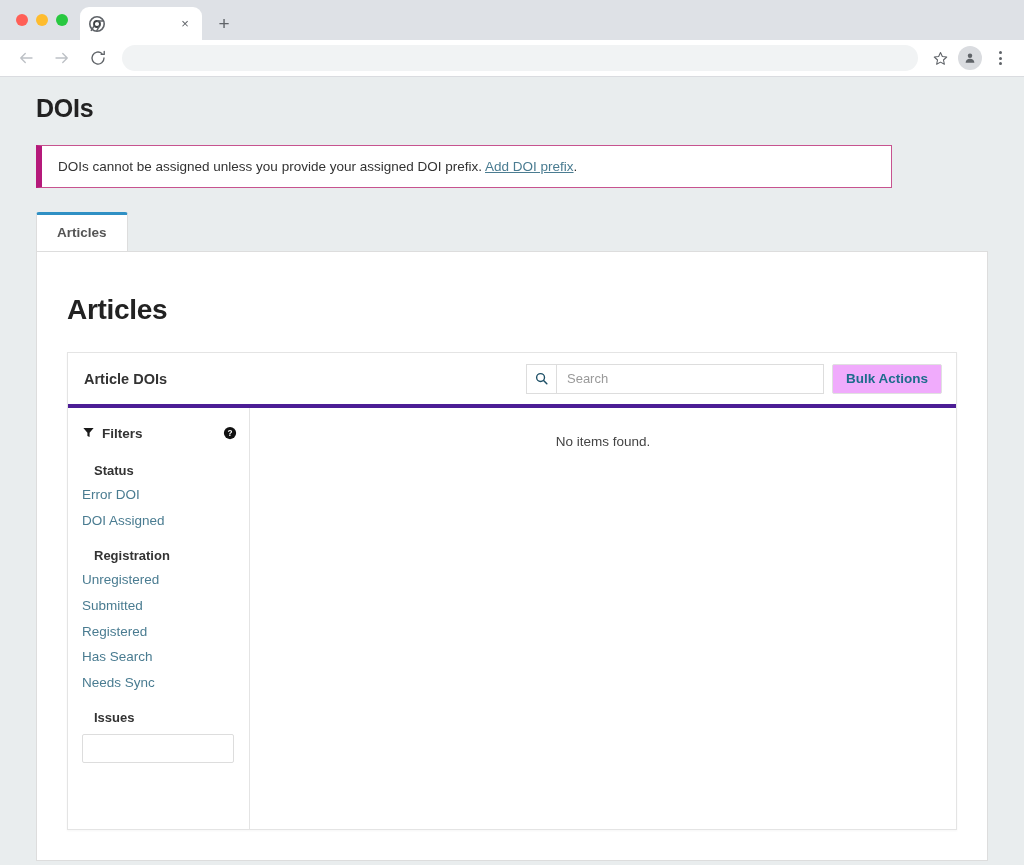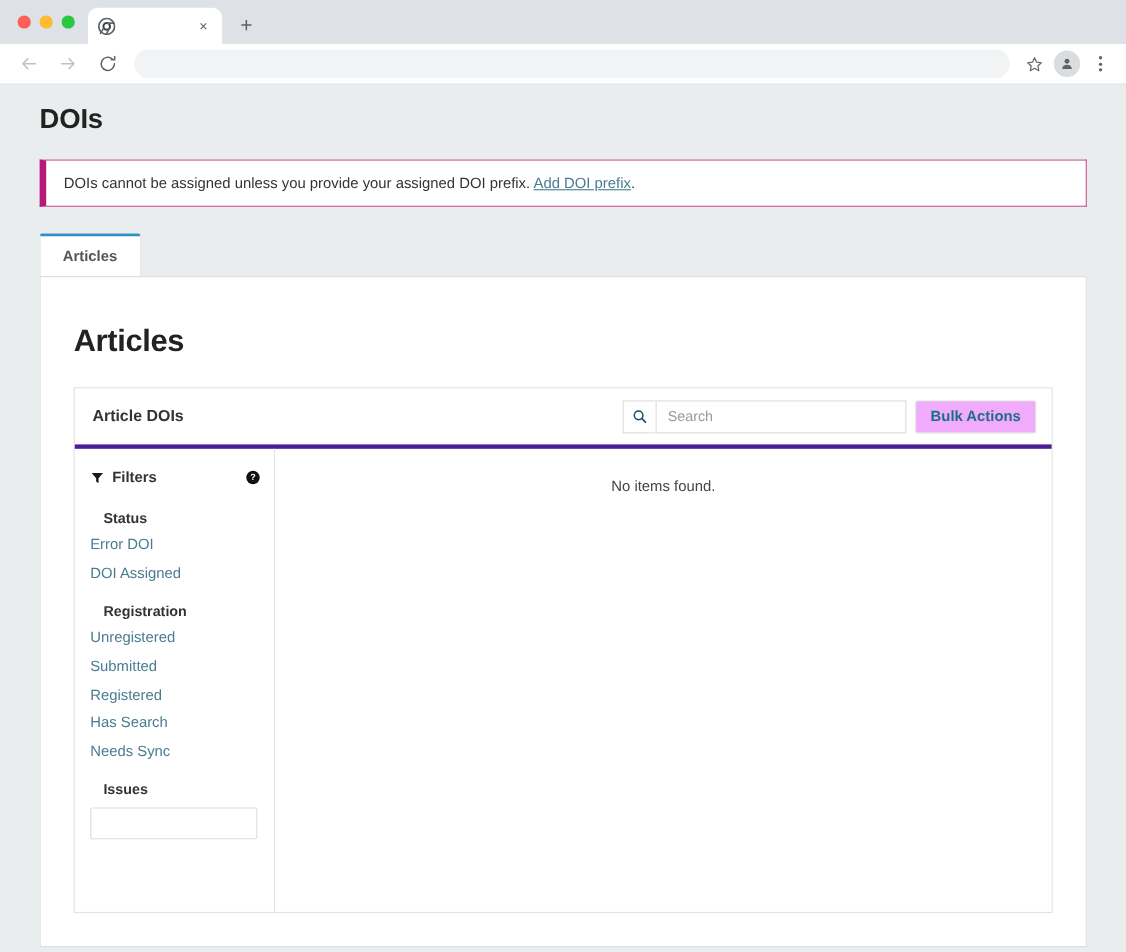--- a/index.html
+++ b/index.html
@@ -106,21 +106,21 @@
   }
 
   .notice {
     background: #fff;
     border: 1px solid #c7538f;
     border-left: 6px solid #b5197a;
     padding: 13px 16px;
     font-size: 13.5px;
     color: #333;
     margin-bottom: 22px;
-    width: 952px;
+    width: 856px;
   }
   .notice a { color: #4a7c91; text-decoration: underline; }
 
   .tabs-row { display: flex; align-items: flex-end; height: 41px; }
   .ui-tab {
     background: #fff;
     border: 1px solid #ddd;
     border-bottom: none;
     border-top: 3px solid #2f90c4;
     padding: 11px 20px 12px 20px;
@@ -173,21 +173,21 @@
 
   .search-group { display: flex; align-items: stretch; height: 30px; }
   .search-icon-box {
     width: 30px;
     border: 1px solid #ddd;
     border-right: none;
     display: flex; align-items: center; justify-content: center;
     background: #fff;
   }
   .search-input {
-    width: 228px;
+    width: 268px;
     border: 1px solid #ddd;
     font-size: 13px;
     padding: 0 10px;
     color: #333;
     outline: none;
     background: #fff;
     font-family: "Liberation Sans", sans-serif;
   }
   .search-input::placeholder { color: #9a9a9a; }
 
@@ -207,21 +207,21 @@
 
   .card-body { flex: 1; display: flex; min-height: 0; }
 
   .filters {
     width: 182px;
     border-right: 1px solid #e4e4e4;
     padding: 18px 0 0 14px;
     flex: 0 0 182px;
   }
   .filters-head {
-    display: flex; align-items: flex-end;
+    display: flex; align-items: flex-start;
     padding-right: 12px;
     margin-bottom: 22px;
   }
   .filters-head .ttl {
     font-size: 13.5px; font-weight: bold; color: #333;
     flex: 1; margin-left: 7px;
   }
   .filter-group { margin-bottom: 18px; }
   .filter-group-title {
     font-size: 13px; font-weight: bold; color: #333;

